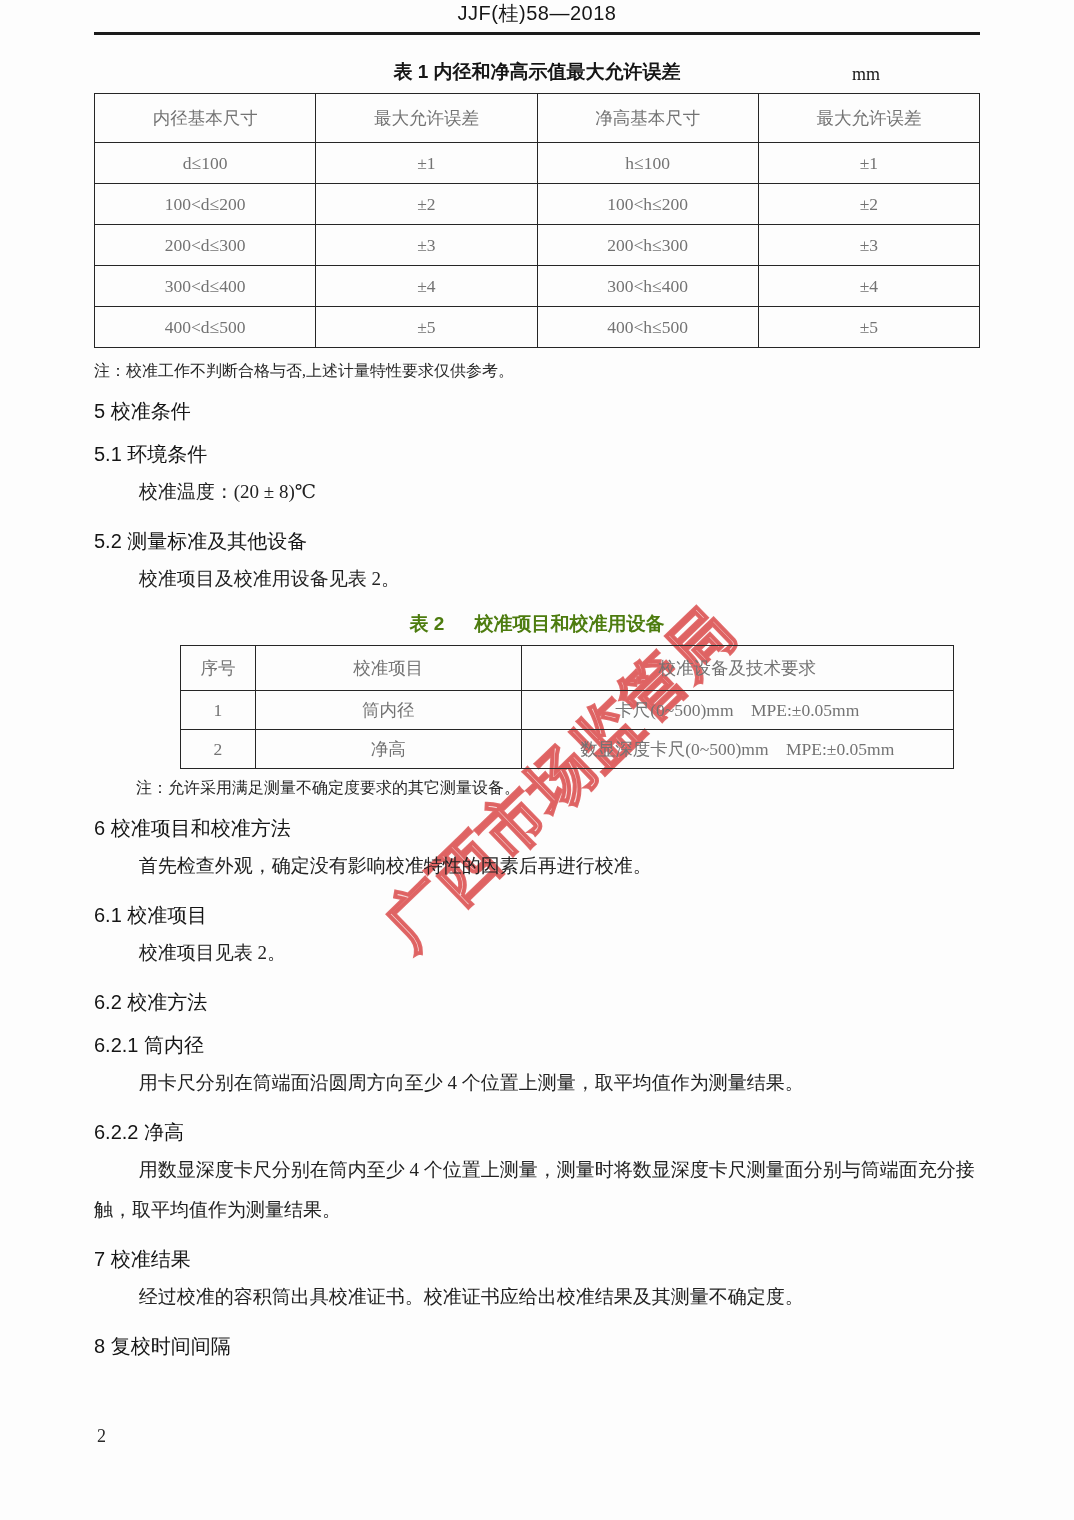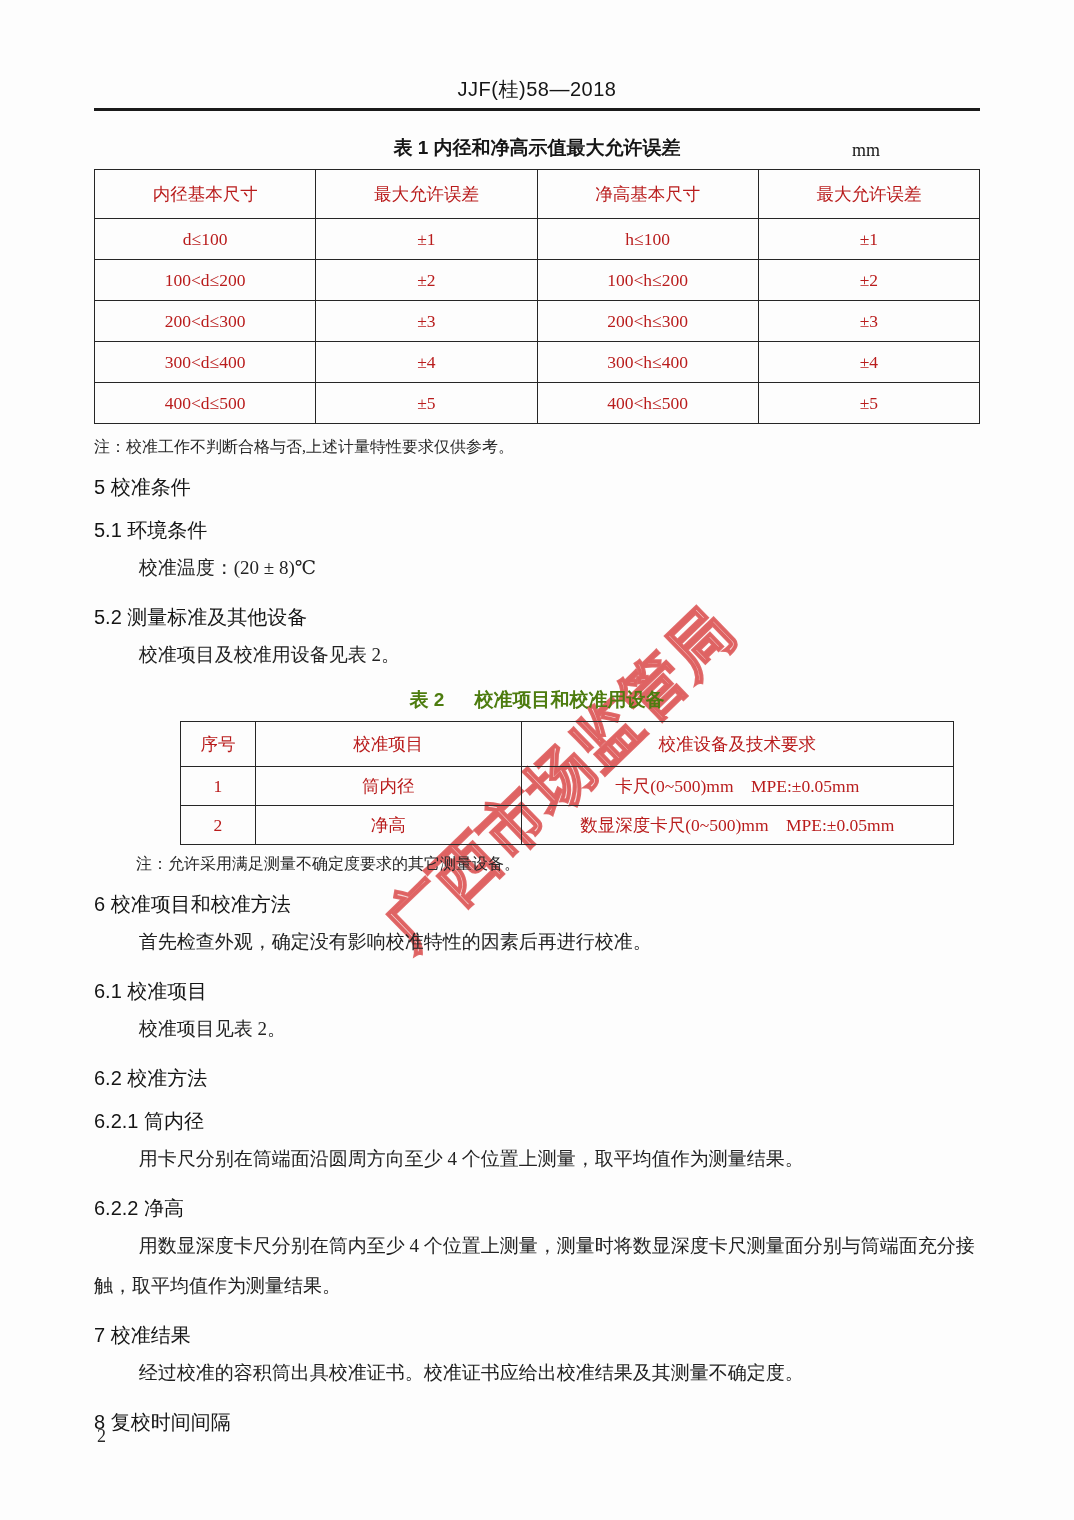--- a/index.html
+++ b/index.html
@@ -9,21 +9,20 @@
     width:1074px; height:1520px;
     background:#fefefef9;
     background-color:#fdfdfd;
     overflow:hidden;
     color:#1f1f1f;
     font-family:"Liberation Serif","DejaVu Serif",serif;
   }
   .content { position:relative; z-index:1; padding:0 94px; }
 
   .doc-header {
-    padding-top:76px;
     text-align:center;
     font-family:"Liberation Sans","DejaVu Sans",sans-serif;
     font-size:20px; letter-spacing:0.5px;
     color:#151515;
   }
   .rule { height:3px; background:#1b1b1b; margin-top:5px; }
 
   .t1-caption-row {
     margin-top:24px; position:relative; text-align:center;
     font-family:"Liberation Sans","DejaVu Sans",sans-serif;
@@ -32,21 +31,21 @@
   .t1-unit {
     position:absolute; right:100px; top:2px;
     font-family:"Liberation Serif","DejaVu Serif",serif;
     font-weight:normal; font-size:18px;
   }
 
   table { border-collapse:collapse; }
   th,td {
     border:1.5px solid #262626;
     text-align:center; vertical-align:middle;
-    font-weight:normal; font-size:17.5px; color:#b91c1c;
+    font-weight:normal; font-size:17.5px; color:#737373;
     padding:0 4px;
   }
   .t1 { width:100%; margin-top:8px; table-layout:fixed; }
   .t1 th { height:48px; }
   .t1 td { height:40px; }
 
   .note {
     margin:12px 0 2px; font-size:16px; line-height:22px; color:#272727;
   }
   .note2 { margin:8px 0 0 42px; }

